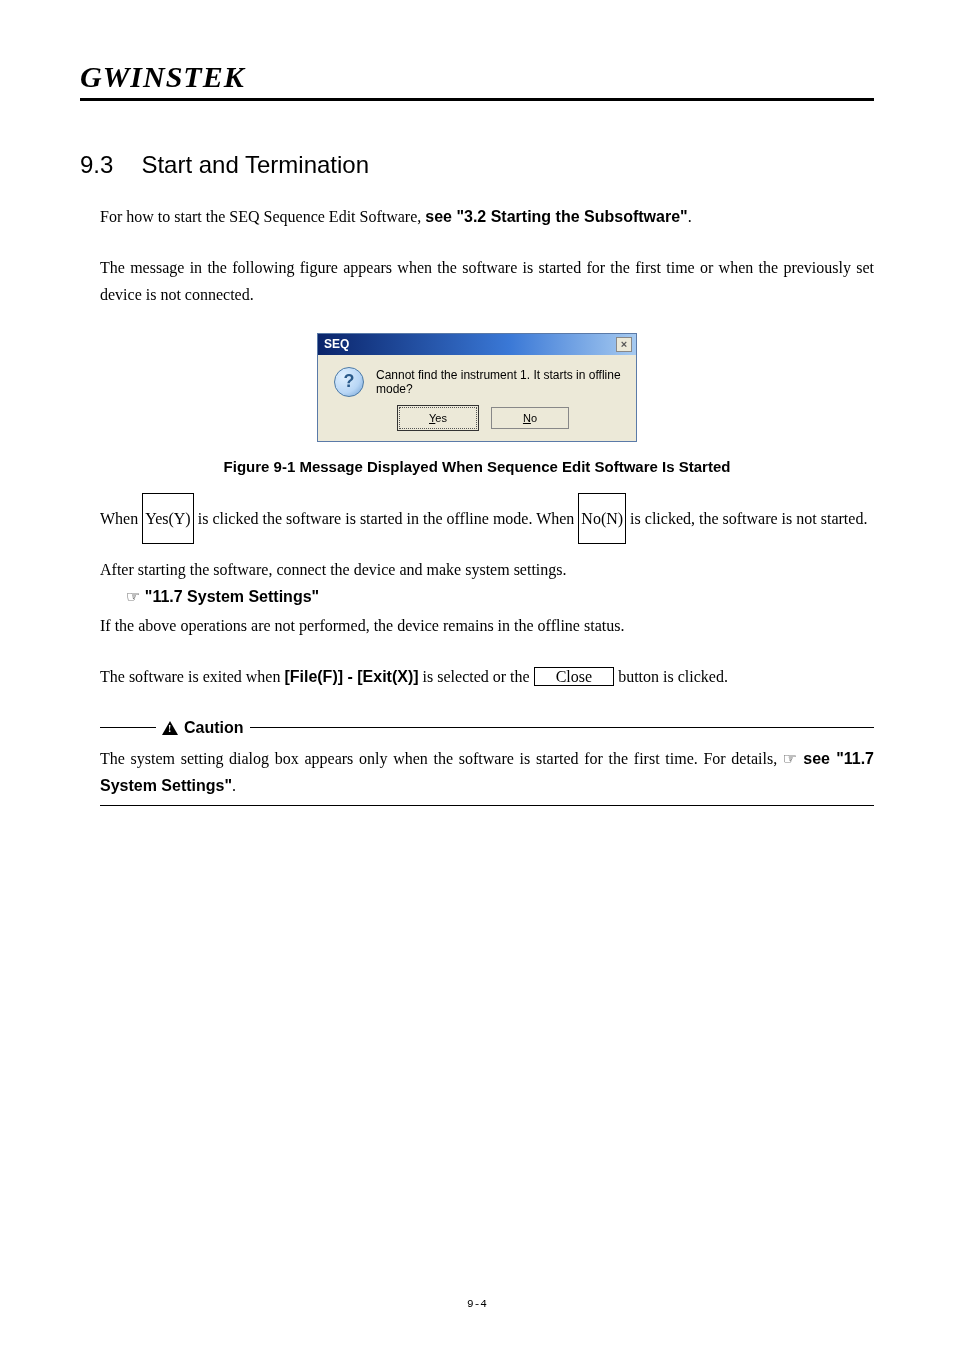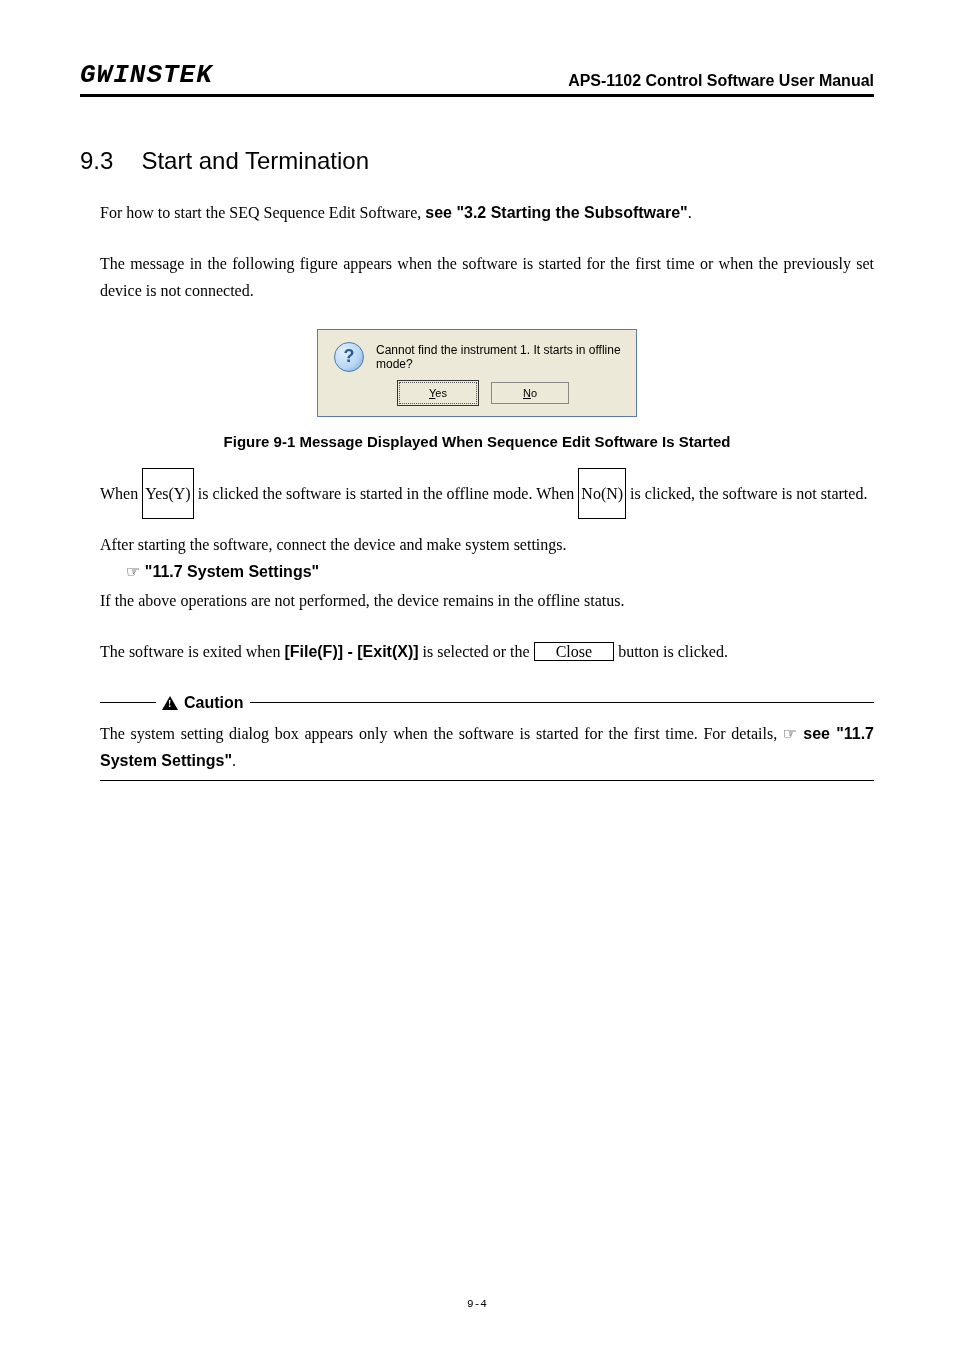--- a/index.html
+++ b/index.html
@@ -18,23 +18,23 @@
     }
     .header-row {
       display: flex;
       justify-content: space-between;
       align-items: flex-end;
       border-bottom: 3px solid black;
       padding-bottom: 4px;
       margin-bottom: 50px;
     }
     .logo {
-      font-family: Liberation Mono, monospace;
+      font-family: Liberation Serif, serif;
       font-weight: 900;
-      font-size: 26px;
+      font-size: 30px;
       letter-spacing: 1px;
       font-style: italic;
     }
     .header-title {
       font-family: Arial, sans-serif;
       font-weight: bold;
       font-size: 16px;
     }
     .section-heading {
       font-family: Arial, sans-serif;
@@ -209,35 +209,38 @@
       text-align: center;
       font-family: Liberation Mono, monospace;
       font-size: 11px;
     }
   </style>
 </head>
 <body>
 
 <div class="header-row">
   <span class="logo">GWINSTEK</span>
-  <span class="header-title">APS-1102 Control Software User Manual</span>
 </div>
 
 <h2 class="section-heading">
   <span class="section-num">9.3</span><span>Start and Termination</span>
 </h2>
 
 <p class="body-para">
   <span>For how to start the SEQ Sequence Edit Software, </span><span class="bold-sans">see "3.2 Starting the Subsoftware"</span><span>.</span>
 </p>
 
 <p class="body-para">The message in the following figure appears when the software is started for the first time or when the previously set device is not connected.</p>
 
 <div class="dialog-wrap">
   <div class="dialog">
+    <div class="dialog-title">
+      <span>SEQ</span>
+      <span class="dialog-close">×</span>
+    </div>
     <div class="dialog-body">
       <div class="dialog-icon">?</div>
       <div>Cannot find the instrument 1. It starts in offline mode?</div>
     </div>
     <div class="dialog-buttons">
       <button class="dialog-btn default"><span class="u">Y</span><span>es</span></button>
       <button class="dialog-btn"><span class="u">N</span><span>o</span></button>
     </div>
   </div>
 </div>

